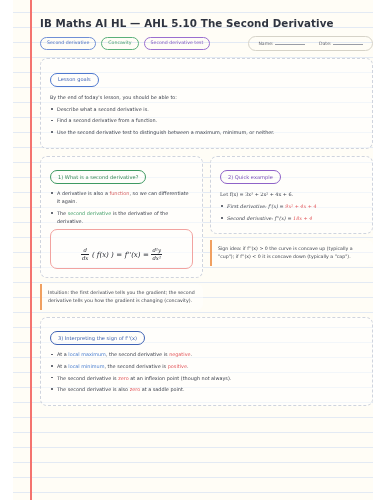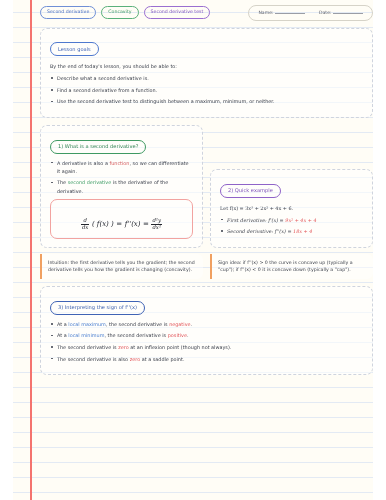--- a/index.html
+++ b/index.html
@@ -80,21 +80,21 @@
   li:before{
     content:"";position:absolute;left:1px;top:3.2px;
     width:1.6px;height:1.6px;border-radius:50%;background:#4a4f5a;
   }
   .fn{color:#d8605f;}
   .blue{color:#4a7fd0;}
   .green{color:#43a06a;}
   .red{color:#e2565a;}
 
   
-  .cols{display:flex;gap:7px;margin-top:7px;align-items:flex-end;}
+  .cols{display:flex;gap:7px;margin-top:7px;align-items:flex-start;}
   .col{flex:1;min-width:0;}
 
   .formula-box{
     border:1.1px solid #f2a3a0;border-radius:7px;
     padding:7px 6px;margin-top:4px;text-align:center;
     background:rgba(255,255,255,0.4);
   }
   .formula{
     font-family:"DejaVu Serif","Liberation Serif",serif;
     font-size:7px;color:#23262e;font-style:italic;
@@ -118,20 +118,21 @@
   .mono-it{font-family:"DejaVu Serif","Liberation Serif",serif;font-style:italic;}
 </style>
 </head>
 <body>
 
 <div class="page">
   <div class="margin-line"></div>
 
   <div class="content">
 
+    <div class="title">IB Maths AI HL — AHL 5.10 The Second Derivative</div>
 
     <div class="meta-row">
       <div class="tags">
         <span class="tag">Second derivative</span>
         <span class="tag green">Concavity</span>
         <span class="tag purple">Second derivative test</span>
       </div>
       <div class="namedate">
         <span><span>Name:</span> <span class="ul"></span></span>
         <span><span>Date:</span> <span class="ul"></span></span>

